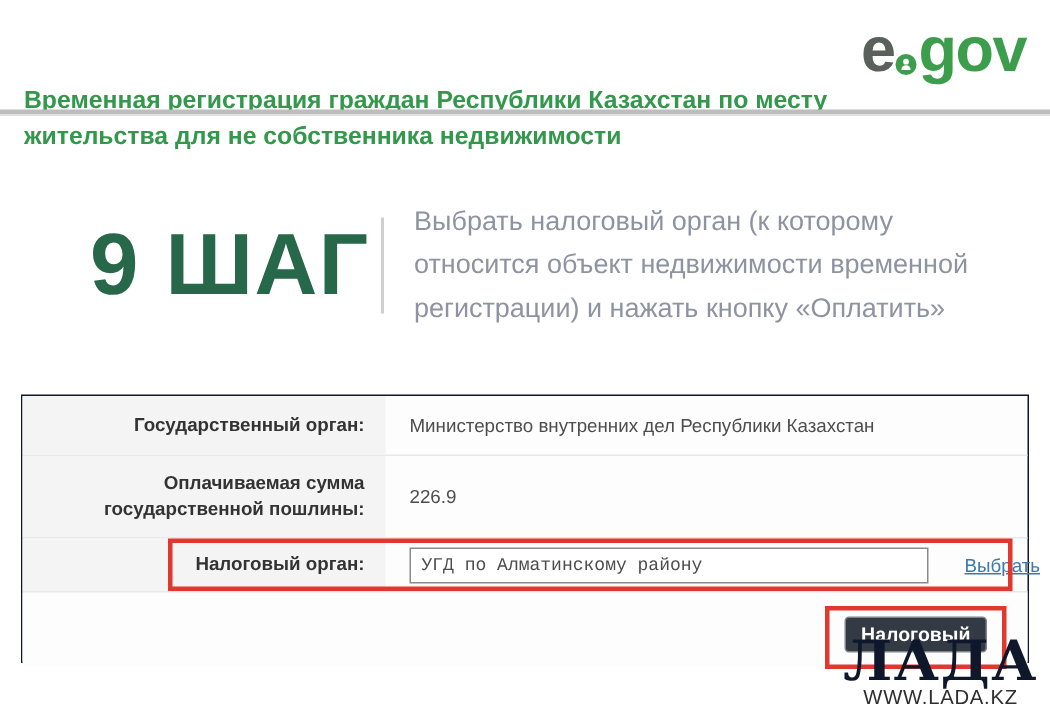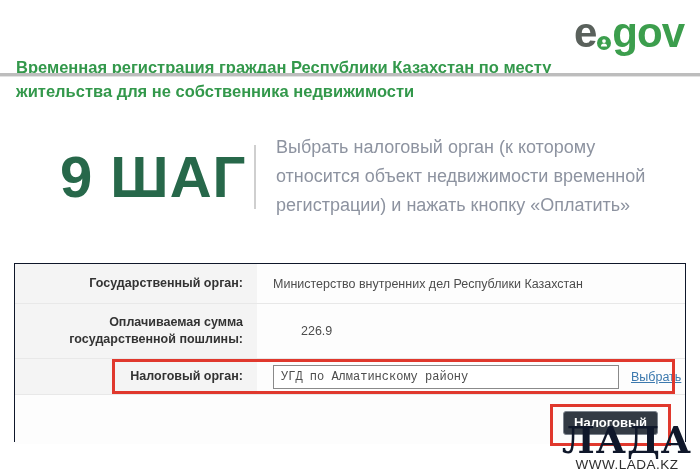--- a/index.html
+++ b/index.html
@@ -53,29 +53,29 @@
   .frow .label{
     background:#f4f4f4;display:flex;align-items:center;justify-content:flex-end;
     text-align:right;font-size:12.5px;font-weight:bold;color:#333333;
     padding:0 14px 0 10px;line-height:17px;box-sizing:border-box;
   }
   .frow .value{
     display:flex;align-items:center;font-size:12.5px;color:#4d4d4d;
     padding-left:16px;box-sizing:border-box;
   }
   .r1{height:39px;border-bottom:1px solid #e8e8e8;}
-  .r2{height:54px;border-bottom:1px solid #e8e8e8;gap:28px;}
+  .r2{height:54px;border-bottom:1px solid #e8e8e8;}
   .r3{height:35px;border-bottom:1px solid #e8e8e8;}
   .tax-input{
     width:330px;height:22px;border:1px solid #8a8a8a;background:#ffffff;
     font-family:Liberation Mono, monospace;font-size:12px;color:#4d4d4d;
     padding:0 7px;box-sizing:content-box;
   }
   .choose-link{
-    margin-left:12px;font-size:12.5px;color:#3c79ae;text-decoration:underline;
+    margin-left:24px;font-size:12.5px;color:#3c79ae;text-decoration:underline;
     cursor:pointer;white-space:nowrap;
   }
   .red-row-overlay{
     position:absolute;left:97px;right:10px;top:0;bottom:0;
     border:3px solid #e0382d;pointer-events:none;box-sizing:border-box;
   }
   .card-footer{
     height:49px;display:flex;justify-content:flex-end;align-items:flex-start;
     padding:9px 14px 0 0;box-sizing:border-box;background:#fdfdfd;
   }

